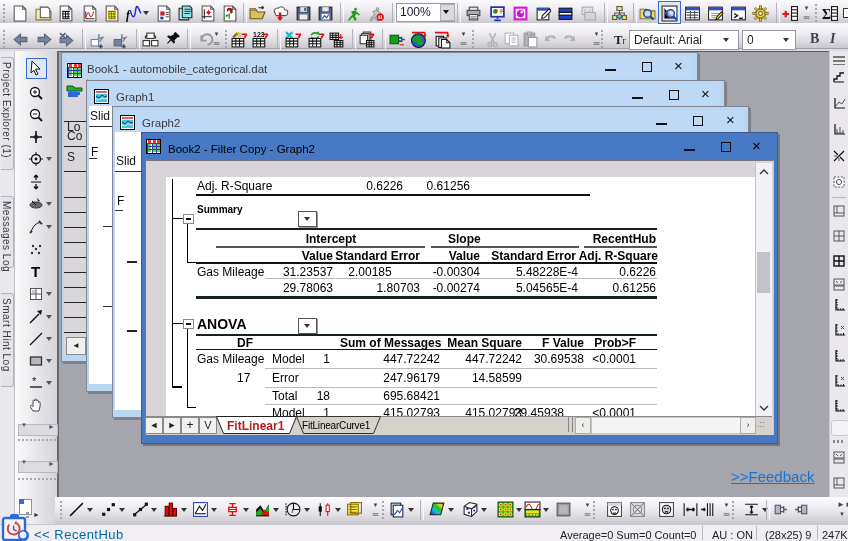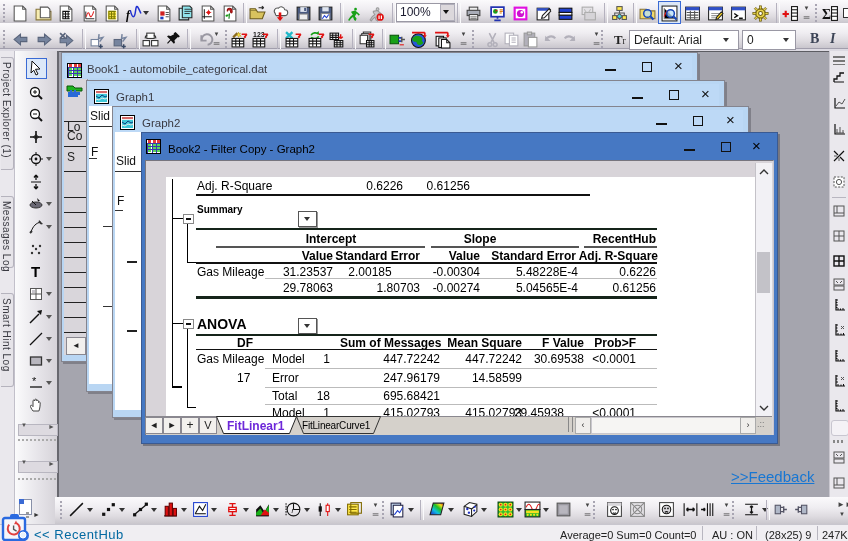--- a/index.html
+++ b/index.html
@@ -640,21 +640,21 @@
   <div class="ab" style="left:183px;top:214px;width:9px;height:8px;border:1px solid #888;background:#fff">
         <div class="ab" style="left:2px;top:3px;width:5px;height:1.5px;background:#111"></div>
       </div>
   <div class="ab" style="left:197px;top:204px;font-weight:bold;font-size:10px">Summary</div>
   <div class="ab" style="left:298px;top:211px;width:17px;height:14px;background:#fff;border:1px solid #555;box-shadow:1px 1px 0 #999">
         <div class="dn" style="left:5px;top:5px"></div>
       </div>
   <div class="ab" style="left:196px;top:228px;width:461px;height:2px;background:#15241a"></div>
   <div class="ab" style="left:196px;top:232px;width:461px;height:12px;font-weight:bold">
      <span class="ab" style="left:95px;width:80px;text-align:center">Intercept</span>
-     <span class="ab" style="left:244px;width:80px;text-align:center">Slope</span>
+     <span class="ab" style="left:252px;width:80px;">Slope</span>
      <span class="ab" style="left:350px;width:110px;text-align:right">RecentHub</span>
   </div>
   <div class="ab" style="left:216px;top:246px;width:209px;height:1.5px;background:#555"></div>
   <div class="ab" style="left:431px;top:246px;width:148px;height:1.5px;background:#555"></div>
   <div class="ab" style="left:584px;top:246px;width:73px;height:1.5px;background:#555"></div>
   <div class="ab" style="left:0;top:248.5px;width:848px;font-weight:bold">
      <span class="ab" style="left:233px;width:100px;text-align:right">Value</span>
      <span class="ab" style="left:320px;width:100px;text-align:right">Standard Error</span>
      <span class="ab" style="left:380px;width:100px;text-align:right">Value</span>
      <span class="ab" style="left:476px;width:100px;text-align:right">Standard Error</span>
@@ -731,21 +731,21 @@
 
 <div class="ab" style="left:146px;top:416px;width:626px;height:18px;background:#d5d1cb;border-top:1px solid #8a888f"></div>
 <div class="ab" style="left:145px;top:417px;width:16px;height:15px;background:#f2f0ed;border:1px solid #8a8890;font-size:9px;color:#222;text-align:center;line-height:15px">◄</div>
 <div class="ab" style="left:163px;top:417px;width:16px;height:15px;background:#f2f0ed;border:1px solid #8a8890;font-size:9px;color:#222;text-align:center;line-height:15px">►</div>
 <div class="ab" style="left:181px;top:417px;width:16px;height:15px;background:#f2f0ed;border:1px solid #8a8890;font-size:12px;color:#222;text-align:center;line-height:15px">+</div>
 <div class="ab" style="left:199px;top:417px;width:16px;height:15px;background:#f2f0ed;border:1px solid #8a8890;font-size:11px;color:#222;text-align:center;line-height:15px">V</div>
 <svg class="ab" style="left:216px;top:416px" width="190" height="18" viewBox="0 0 190 18">
       <path d="M80.5 0.5 L164.5 0.5 L157.5 17.5 L87.5 17.5 Z" fill="#d5d1cb" stroke="#333" stroke-width="1"></path>
       <path d="M0.5 0.5 L80.5 0.5 L73.5 17.5 L7.5 17.5 Z" fill="#fff" stroke="#222" stroke-width="1"></path>
     </svg>
-<div class="ab" style="left:227px;top:419px;font-size:12px;font-weight:bold;color:#6d28d9">FitLinear1</div>
+<div class="ab" style="left:227px;top:419px;font-size:12px;font-weight:bold;color:#b91c1c">FitLinear1</div>
 <div class="ab" style="left:302px;top:420px;font-size:10px;letter-spacing:-.2px;color:#000">FitLinearCurve1</div>
 <div class="ab" style="left:568px;top:417px;width:3px;height:15px;border-left:1px solid #888;border-right:1px solid #888"></div>
 <div class="ab" style="left:575px;top:417px;width:14px;height:15px;background:#f0eeeb;border:1px solid #aaa;font-size:9px;color:#333;text-align:center;line-height:14px">‹</div>
 <div class="ab" style="left:591px;top:417px;width:148px;height:15px;background:#f6f5f3;border:1px solid #c9c7cd"></div>
 <div class="ab" style="left:740px;top:417px;width:14px;height:15px;background:#f0eeeb;border:1px solid #aaa;font-size:9px;color:#333;text-align:center;line-height:14px">›</div>
 <div class="ab" style="left:757px;top:419px;font-size:9px;color:#777">.::</div>
 
 <div class="ab" style="left:731px;top:468px;font-size:15px;color:#1776d2;text-decoration:underline">&gt;&gt;Feedback</div>
 </div>
 

